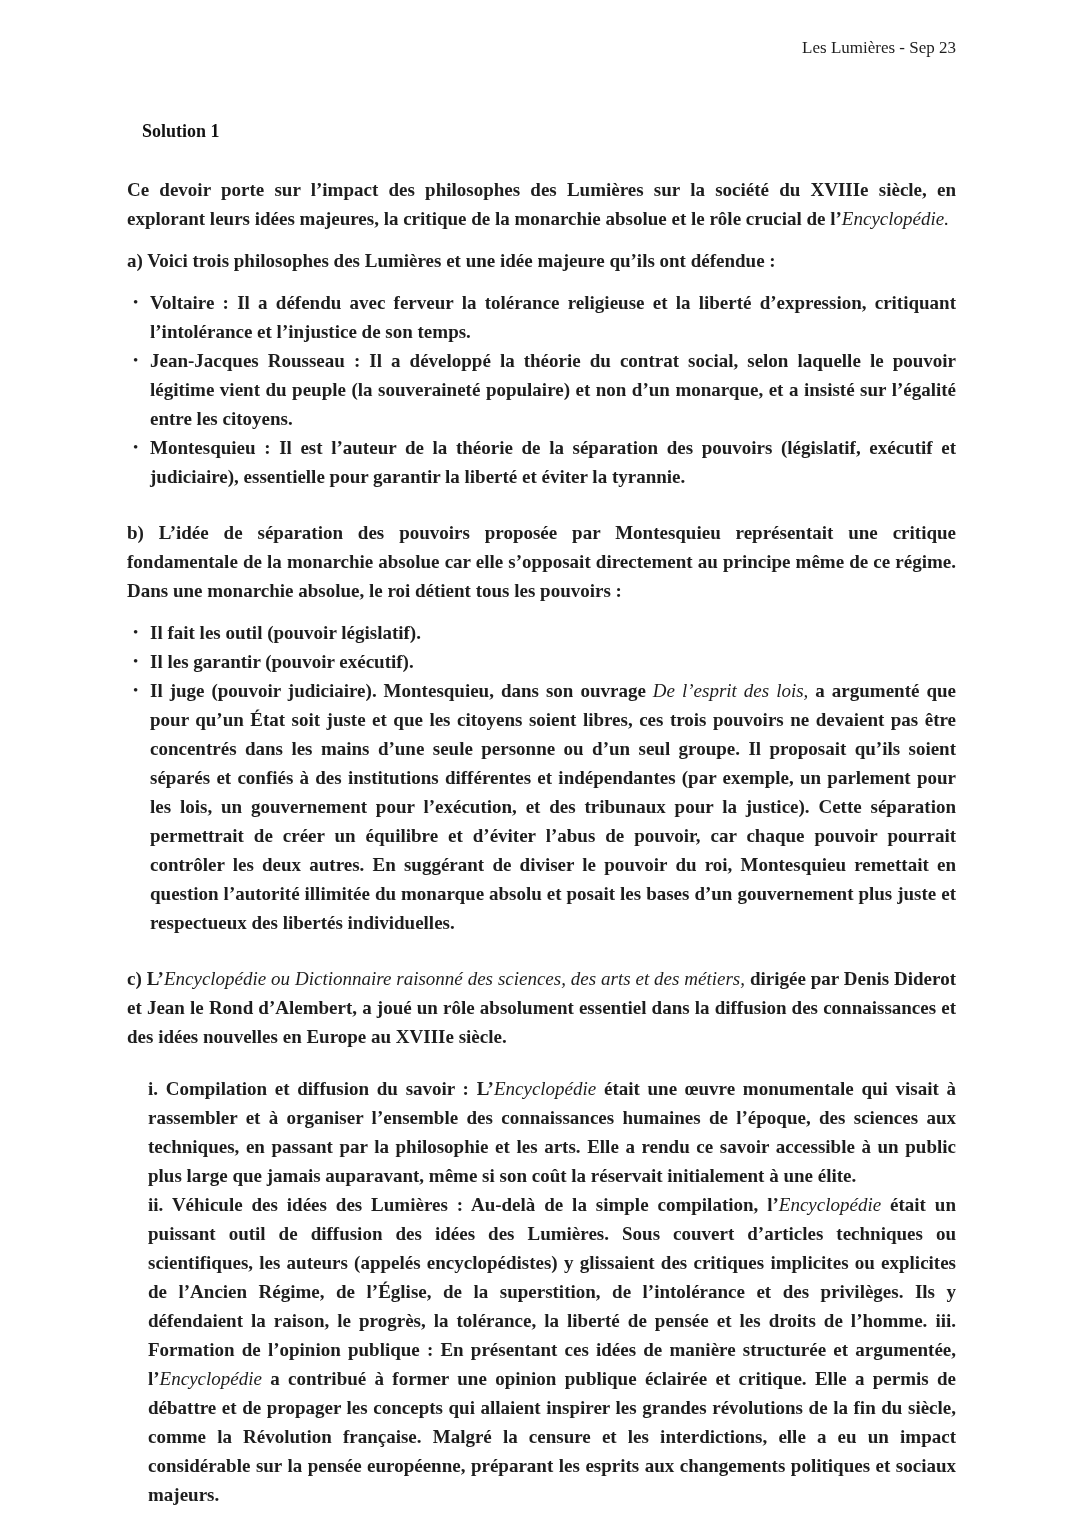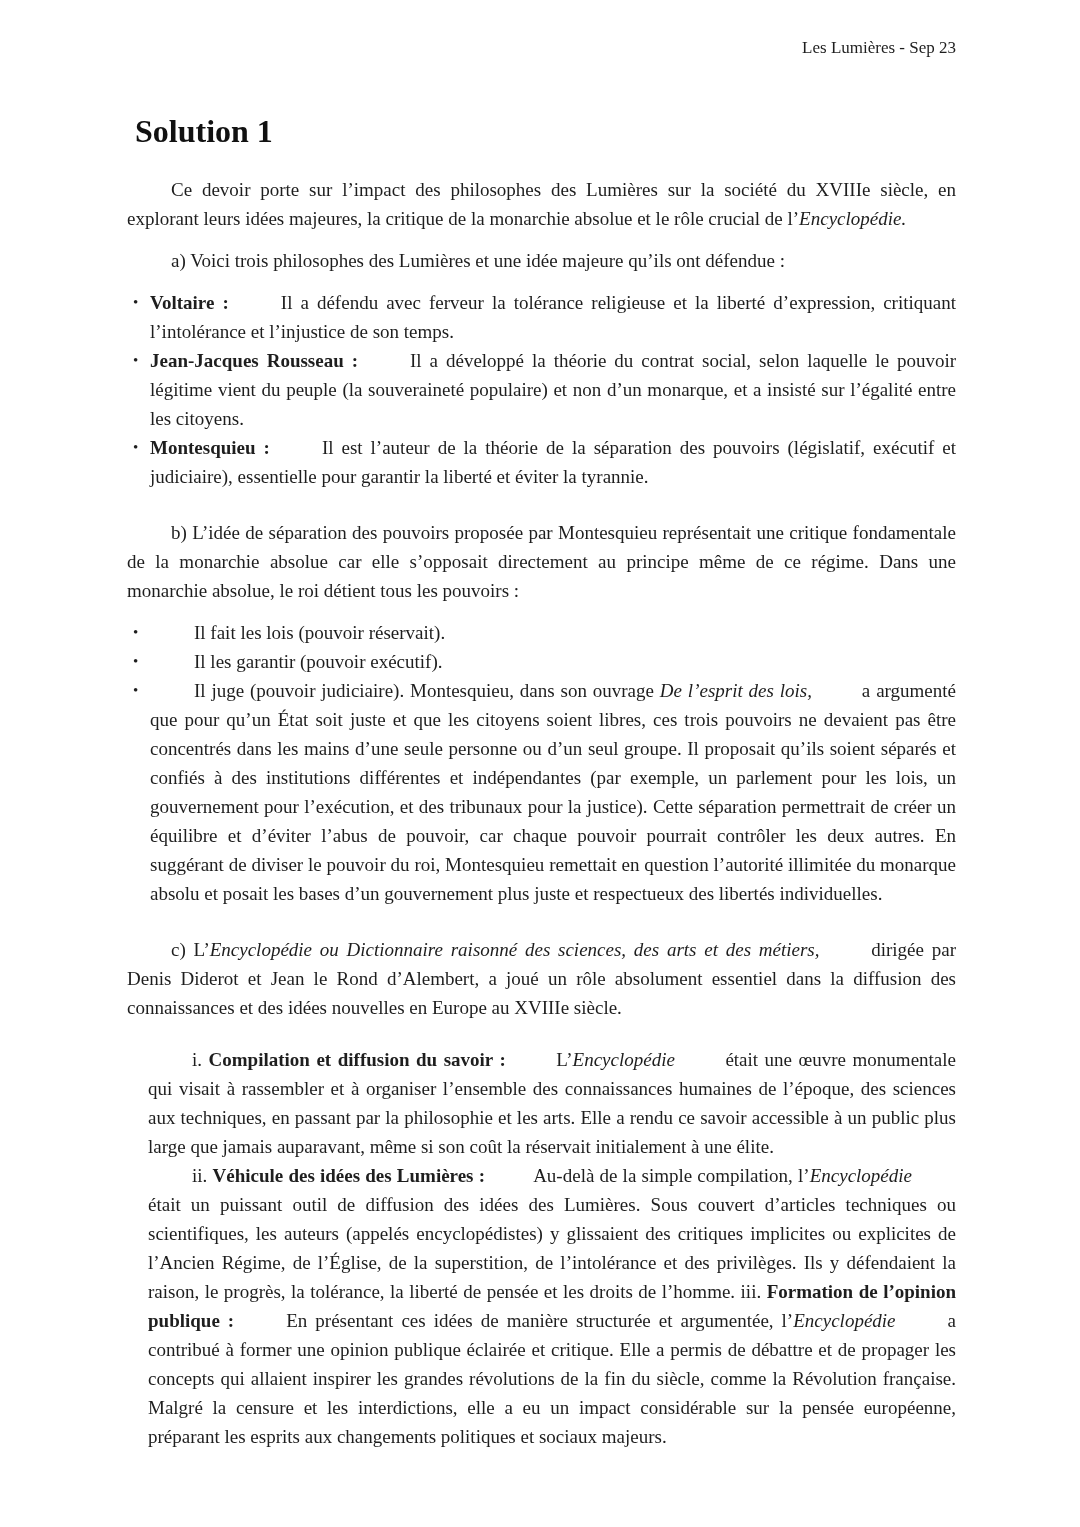--- a/index.html
+++ b/index.html
@@ -31,24 +31,24 @@
     color: #1e1e1e;
   }
   .content {
     position: absolute;
     top: 0;
     left: 127px;
     width: 829px;
     padding-top: 114px;
   }
   h1.title {
-    font-size: 32px;
+    font-size: 18px;
     line-height: 34px;
     font-weight: bold;
-    margin: 0 0 27px 8px;
+    margin: 0 0 27px 15px;
     color: #111111;
   }
   .para {
     text-align: justify;
     margin: 0 0 13px 0;
   }
   ul.bullets {
     list-style: none;
     margin: 0 0 13px 0;
     padding: 0;
@@ -74,21 +74,21 @@
     margin: 0;
   }
   .footer {
     position: absolute;
     top: 1421px;
     left: 0;
     width: 100%;
     text-align: center;
     font-size: 19px;
   }
-  .run-n { font-style: normal; font-weight: normal; margin-left: 44px; }
+  .run-n { font-style: normal; font-weight: bold; }
   .run-b { font-weight: bold; }
   .run-i { font-style: italic; }
 </style>
 </head>
 <body>
 
 <div class="page">
 
   <div class="header">Les Lumières - Sep 23</div>
 
@@ -113,21 +113,21 @@
         <span class="bullet">•</span>
         <span><span class="run-b">Montesquieu :</span><span class="run-n"> Il est l’auteur de la théorie de la séparation des pouvoirs (législatif, exécutif et judiciaire), essentielle pour garantir la liberté et éviter la tyrannie.</span></span>
       </li>
     </ul>
 
     <p class="para section-gap"><span class="run-n">b) L’idée de séparation des pouvoirs proposée par Montesquieu représentait une critique fondamentale de la monarchie absolue car elle s’opposait directement au principe même de ce régime. Dans une monarchie absolue, le roi détient tous les pouvoirs :</span></p>
 
     <ul class="bullets">
       <li class="li">
         <span class="bullet">•</span>
-        <span><span class="run-n">Il fait les lois (pouvoir réservait).</span></span>
+        <span><span class="run-n">Il fait les outil (pouvoir législatif).</span></span>
       </li>
       <li class="li">
         <span class="bullet">•</span>
         <span><span class="run-n">Il les garantir (pouvoir exécutif).</span></span>
       </li>
       <li class="li">
         <span class="bullet">•</span>
         <span><span class="run-n">Il juge (pouvoir judiciaire). Montesquieu, dans son ouvrage </span><span class="run-i">De l’esprit des lois,</span><span class="run-n"> a argumenté que pour qu’un État soit juste et que les citoyens soient libres, ces trois pouvoirs ne devaient pas être concentrés dans les mains d’une seule personne ou d’un seul groupe. Il proposait qu’ils soient séparés et confiés à des institutions différentes et indépendantes (par exemple, un parlement pour les lois, un gouvernement pour l’exécution, et des tribunaux pour la justice). Cette séparation permettrait de créer un équilibre et d’éviter l’abus de pouvoir, car chaque pouvoir pourrait contrôler les deux autres. En suggérant de diviser le pouvoir du roi, Montesquieu remettait en question l’autorité illimitée du monarque absolu et posait les bases d’un gouvernement plus juste et respectueux des libertés individuelles.</span></span>
       </li>
     </ul>

